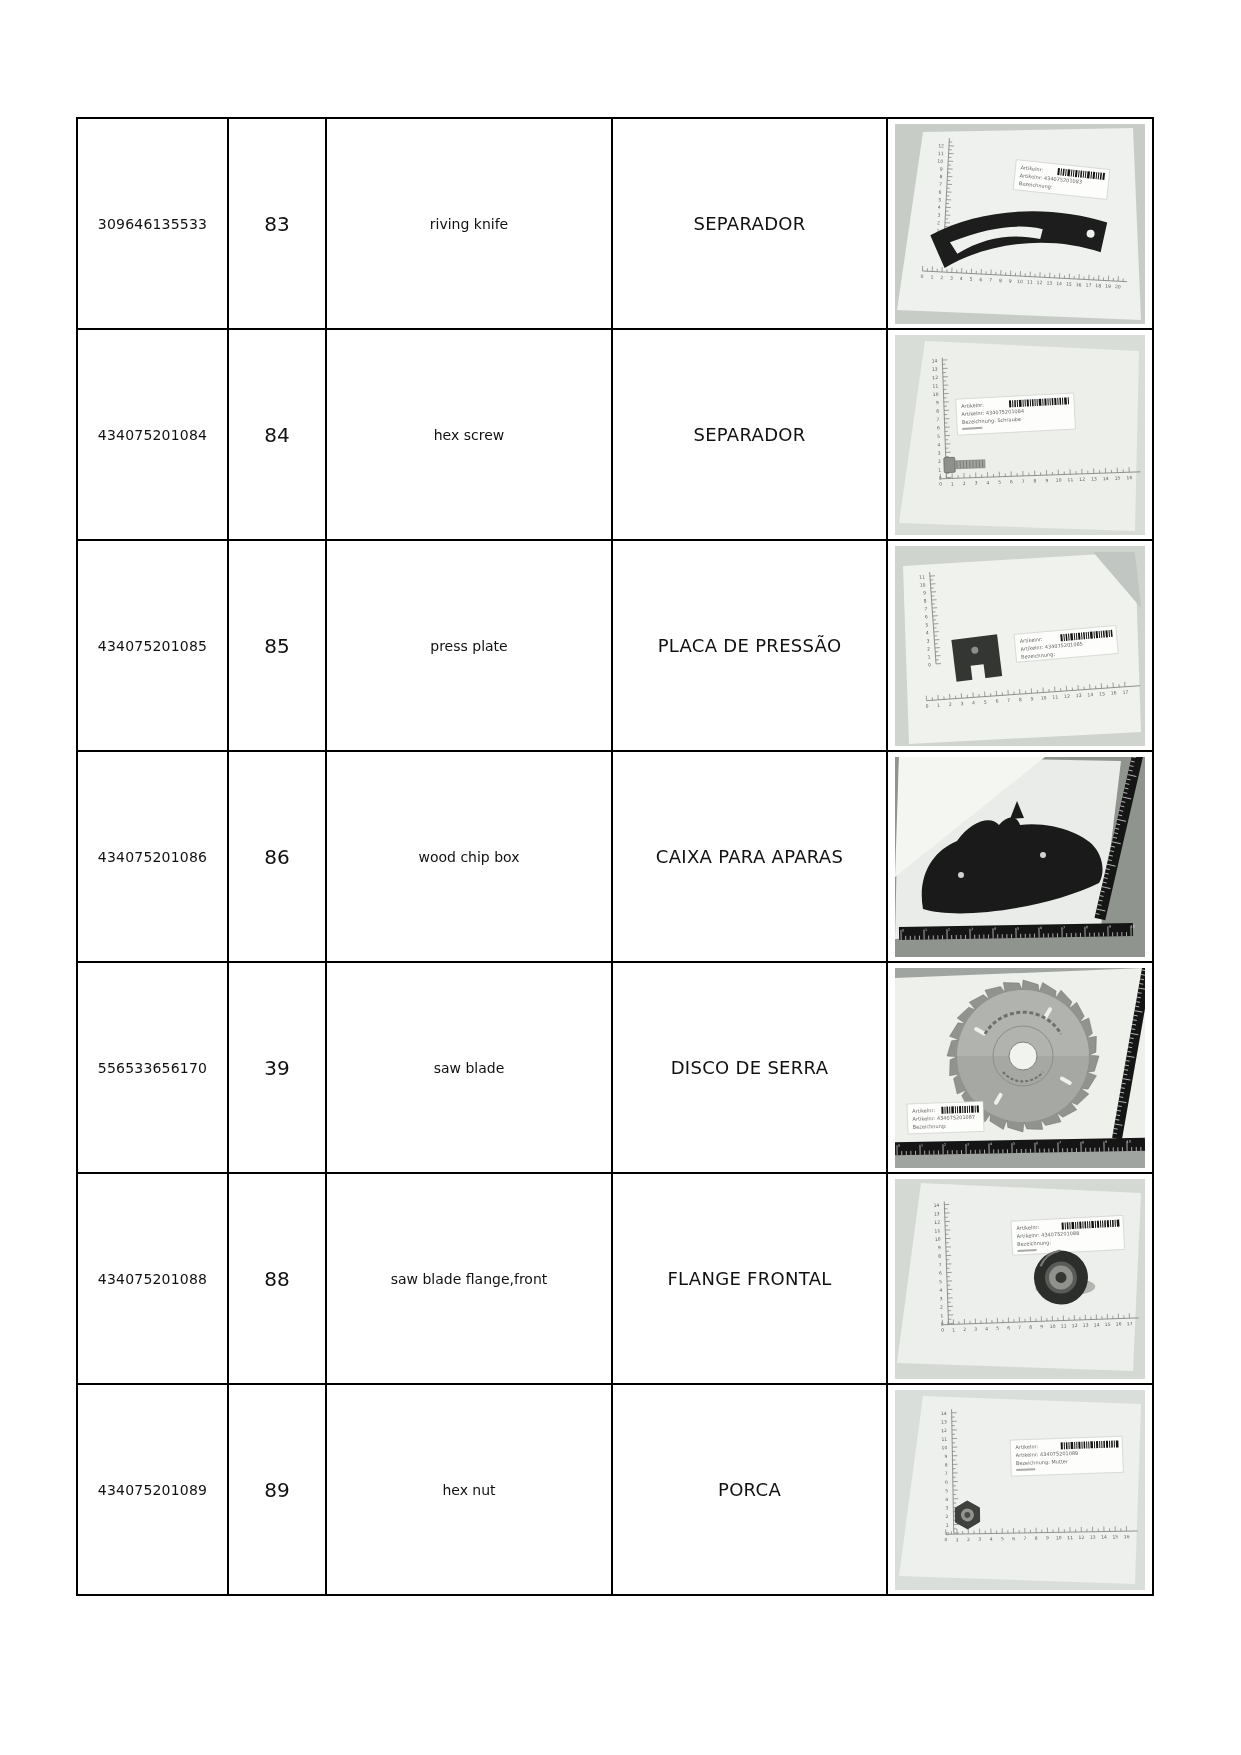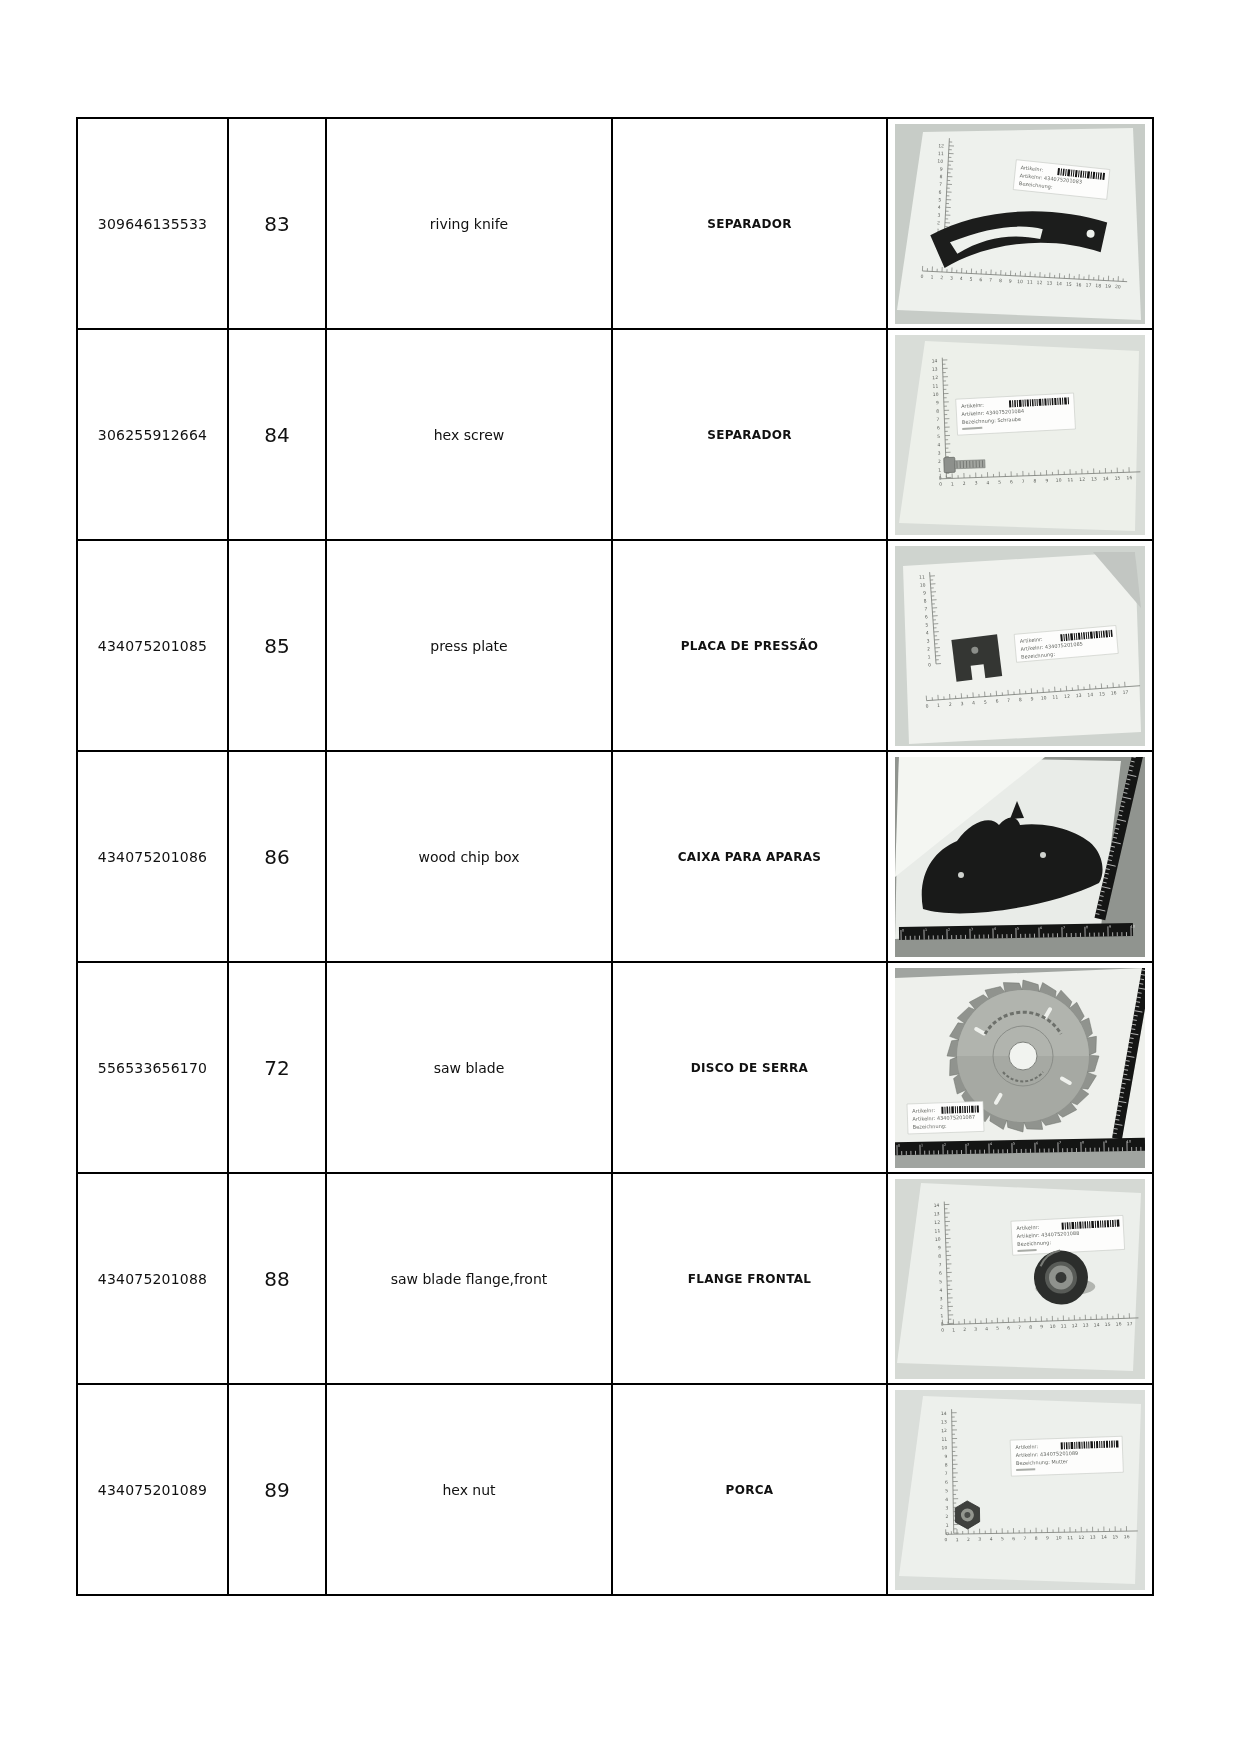--- a/index.html
+++ b/index.html
@@ -11,21 +11,21 @@
     position:absolute;left:76px;top:117px;
     border-collapse:collapse;table-layout:fixed;width:1076px;
   }
   table.parts td{
     border:2px solid #000;vertical-align:middle;text-align:center;
     padding:0;overflow:hidden;height:209px;background:#fff;
   }
   .c-part{font-size:14px;letter-spacing:.2px;}
   .c-item{font-size:20px;}
   .c-en{font-size:14px;margin-top:28px;}
-  .c-pt{font-size:12px;letter-spacing:.3px;font-weight:bold;}
+  .c-pt{font-size:18px;letter-spacing:.3px;}
   .c-photo{background:#fff;}
   svg.photo{display:block;margin:4px auto;width:250px;height:200px;background:#d8dcd7;}
 </style>
 </head>
 <body>
 
 <table class="parts">
   <colgroup>
     <col style="width:151px">
       <col style="width:98px">
@@ -174,21 +174,21 @@
                 <text x="123" y="61" font-size="5" fill="#666964" text-anchor="start">Bezeichnung:</text>
               </g>
               <path d="M36,116 C88,84 158,80 212,94 L207,124 C158,110 96,118 52,148 Z" fill="#1c1d1c"></path>
               <path d="M56,122 C96,103 128,100 148,104 L146,114 C118,110 92,114 64,133 Z" fill="#eef1ed"></path>
               <circle cx="196" cy="106" r="4" fill="#eef1ed"></circle>
             </g>
           </svg>
       </td>
     </tr>
     <tr>
-      <td class="c-part">306255912664</td>
+      <td class="c-part">434075201084</td>
       <td class="c-item">84</td>
       <td class="c-en">hex screw</td>
       <td class="c-pt">SEPARADOR</td>
       <td class="c-photo">
         <svg class="photo" viewBox="0 0 250 200" aria-label="small hex screw at origin of L-shaped cm ruler with article label">
             <rect x="0" y="0" width="250" height="200" fill="#d9ddd8"></rect>
             <polygon points="30,6 244,16 240,196 4,188" fill="#edf0ea"></polygon>
             <g transform="rotate(-2 125 100)">
               <line x1="50" y1="140" x2="50" y2="20" stroke="#7a7d78" stroke-width="0.8"></line>
               <line x1="50" y1="140" x2="55" y2="140" stroke="#7a7d78" stroke-width="0.7"></line>
@@ -586,21 +586,21 @@
             </g>
             <path d="M28,152 C22,118 38,94 62,84 C76,64 96,58 104,68 C112,58 122,58 125,68 C158,64 192,78 201,92 C208,102 210,116 204,126 C156,150 66,164 28,152 Z" fill="#191a19"></path>
             <path d="M115,62 L122,44 L129,61 Z" fill="#191a19"></path>
             <circle cx="66" cy="118" r="3" fill="#cfd2ce"></circle>
             <circle cx="148" cy="98" r="3" fill="#cfd2ce"></circle>
           </svg>
       </td>
     </tr>
     <tr>
       <td class="c-part">556533656170</td>
-      <td class="c-item">72</td>
+      <td class="c-item">39</td>
       <td class="c-en">saw blade</td>
       <td class="c-pt">DISCO DE SERRA</td>
       <td class="c-photo">
         <svg class="photo" viewBox="0 0 250 200" aria-label="circular saw blade with teeth and centre bore, dark cm rulers along bottom and right, article label">
             <rect x="0" y="0" width="250" height="200" fill="#a0a4a0"></rect>
             <polygon points="0,10 250,0 250,172 0,180" fill="#eef0ec"></polygon>
             <g transform="translate(128,88)">
               <polygon points="76,0 71.40477485356782,15.17755342969643 63.96924004064579,16.24611733991354 73.41036279796919,19.670247427791576 65.04347626575085,33.14130648098691 57.584736466804614,32.249001938799026 65.81793068761735,37.99999999999999 54.249572259849785,48.84653426419664 47.27592826602719,46.05417034955089 53.74011537017761,53.740115370177605 39.758649556096984,61.22295146001595 33.74534368108544,56.72082315909588 38.00000000000001,65.81793068761733 22.558240589371163,69.4271256895462 17.91506969109492,63.52204560594071 19.670247427791576,73.41036279796919 3.8205248057348933,72.8999560370839 0.863913307708742,65.99434561988446 4.653657836759942e-15,76 -15.177553429696433,71.40477485356782 -16.246117339913543,63.96924004064579 -19.670247427791583,73.41036279796919 -33.141306480986906,65.04347626575085 -32.24900193879903,57.58473646680461 -37.999999999999986,65.81793068761735 -48.84653426419663,54.2495722598498 -46.05417034955088,47.27592826602719 -53.740115370177605,53.74011537017761 -61.22295146001595,39.75864955609699 -56.72082315909588,33.745343681085444 -65.81793068761735,37.99999999999999 -69.4271256895462,22.558240589371167 -63.52204560594072,17.915069691094892 -73.41036279796919,19.670247427791598 -72.8999560370839,3.82052480573493 -65.99434561988446,0.863913307708746 -76,9.307315673519884e-15 -71.40477485356782,-15.177553429696411 -63.96924004064579,-16.246117339913535 -73.4103627979692,-19.670247427791548 -65.04347626575087,-33.14130648098688 -57.58473646680462,-32.249001938799005 -65.81793068761733,-38.00000000000001 -54.24957225984978,-48.84653426419665 -47.27592826602717,-46.0541703495509 -53.74011537017763,-53.740115370177605 -39.75864955609697,-61.222951460015956 -33.74534368108547,-56.72082315909586 -38.000000000000036,-65.81793068761732 -22.558240589371174,-69.4271256895462 -17.915069691094953,-63.522045605940704 -19.67024742779157,-73.41036279796919 -3.82052480573487,-72.8999560370839 -0.8639133077087501,-65.99434561988446 -1.3960973510279826e-14,-76 15.177553429696438,-71.4047748535678 16.246117339913503,-63.9692400406458 19.670247427791544,-73.4103627979692 33.141306480986906,-65.04347626575085 32.249001938798976,-57.584736466804635 38.00000000000001,-65.81793068761733 48.84653426419667,-54.249572259849764 46.05417034955088,-47.275928266027194 53.7401153701776,-53.74011537017763 61.222951460015956,-39.75864955609697 56.72082315909586,-33.74534368108547 65.81793068761732,-38.000000000000036 69.4271256895462,-22.55824058937118 63.522045605940704,-17.915069691094956 73.41036279796919,-19.670247427791573 72.8999560370839,-3.820524805734874 65.99434561988446,-0.8639133077087541" fill="#90938e" stroke="#6f726d" stroke-width="0.5"></polygon>
               <circle cx="0" cy="0" r="66" fill="#a6a9a3"></circle>
               <path d="M-66,0 A66 66 0 0 1 66,0 Z" fill="#bcbfb9" opacity="0.5"></path>

